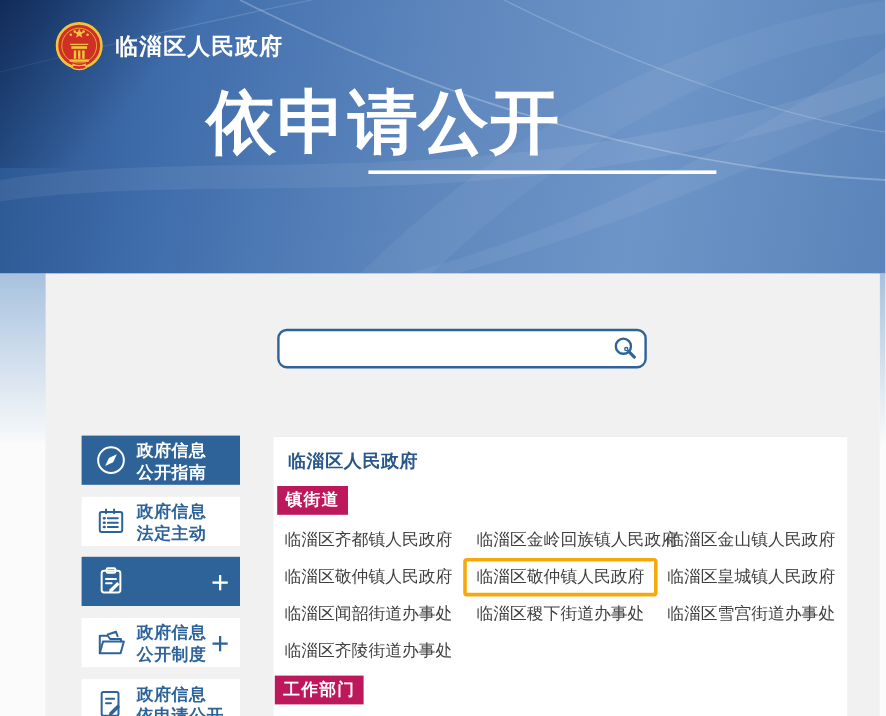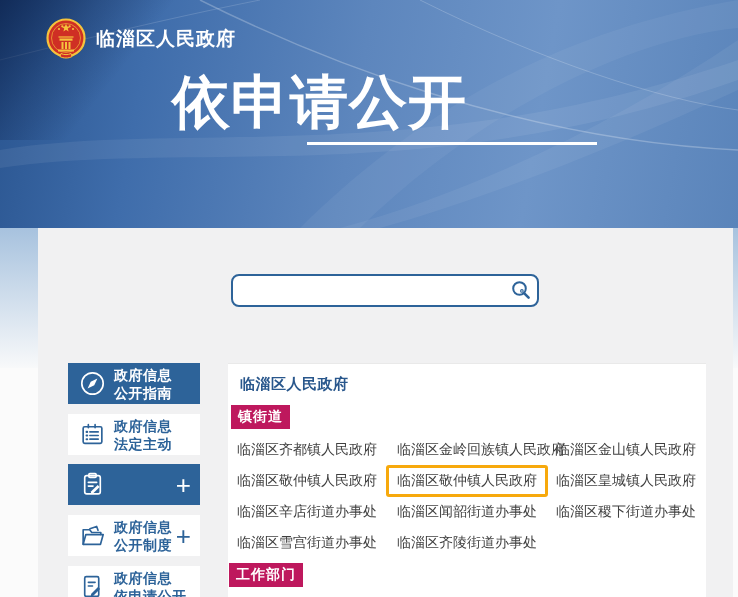--- a/index.html
+++ b/index.html
@@ -198,21 +198,20 @@
 
       <div class="badge badge-town">镇街道</div>
 
       <div class="links">
         <a class="gov-link">临淄区齐都镇人民政府</a>
         <a class="gov-link">临淄区金岭回族镇人民政府</a>
         <a class="gov-link">临淄区金山镇人民政府</a>
         <a class="gov-link">临淄区敬仲镇人民政府</a>
         <a class="gov-link"><span class="hl">临淄区敬仲镇人民政府</span></a>
         <a class="gov-link">临淄区皇城镇人民政府</a>
-        <a class="gov-link">临淄区辛店街道办事处</a>
         <a class="gov-link">临淄区闻韶街道办事处</a>
         <a class="gov-link">临淄区稷下街道办事处</a>
         <a class="gov-link">临淄区雪宫街道办事处</a>
         <a class="gov-link">临淄区齐陵街道办事处</a>
       </div>
 
       <div class="badge badge-dept">工作部门</div>
     </section>
   </div>
 </div>

